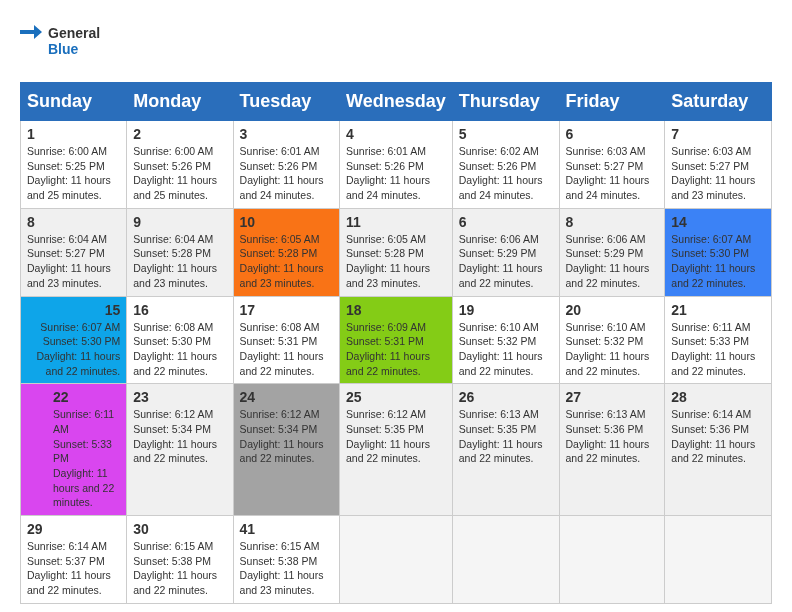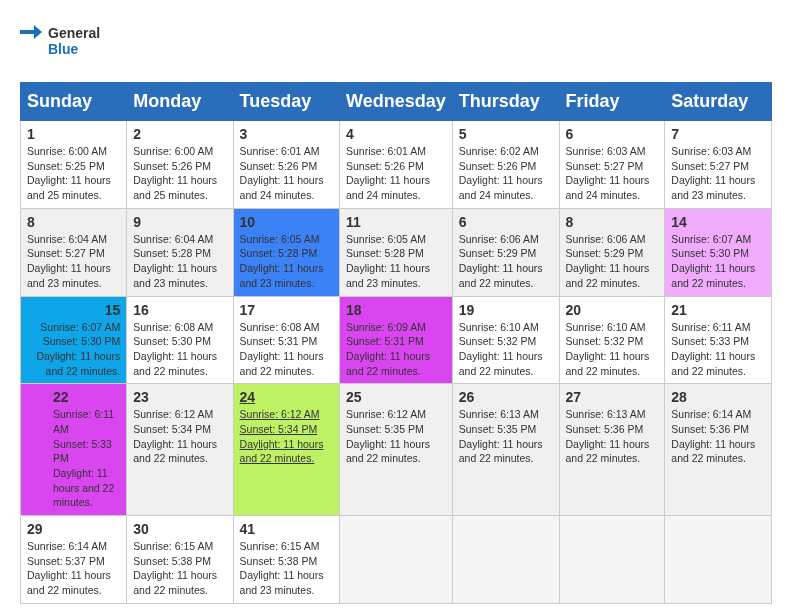--- a/index.html
+++ b/index.html
@@ -149,55 +149,55 @@
       </tr>
       <tr>
         <td style="background-color: rgb(240, 240, 240);">
           <span class="day-number">8</span>
           <div class="day-info">Sunrise: 6:04 AM<br>Sunset: 5:27 PM<br>Daylight: 11 hours and 23 minutes.</div>
         </td>
         <td style="background-color: rgb(240, 240, 240);">
           <span class="day-number">9</span>
           <div class="day-info">Sunrise: 6:04 AM<br>Sunset: 5:28 PM<br>Daylight: 11 hours and 23 minutes.</div>
         </td>
-        <td style="background-color: #3b82f6; margin-top: 16px;">
+        <td style="background-color: #f97316; margin-top: 16px;">
           <span class="day-number">10</span>
           <div class="day-info">Sunrise: 6:05 AM<br>Sunset: 5:28 PM<br>Daylight: 11 hours and 23 minutes.</div>
         </td>
         <td style="background-color: rgb(240, 240, 240);">
           <span class="day-number">11</span>
           <div class="day-info">Sunrise: 6:05 AM<br>Sunset: 5:28 PM<br>Daylight: 11 hours and 23 minutes.</div>
         </td>
         <td style="background-color: rgb(240, 240, 240);">
           <span class="day-number">6</span>
           <div class="day-info">Sunrise: 6:06 AM<br>Sunset: 5:29 PM<br>Daylight: 11 hours and 22 minutes.</div>
         </td>
         <td style="background-color: rgb(240, 240, 240);">
           <span class="day-number">8</span>
           <div class="day-info">Sunrise: 6:06 AM<br>Sunset: 5:29 PM<br>Daylight: 11 hours and 22 minutes.</div>
         </td>
-        <td style="background-color: #f0abfc;">
+        <td style="background-color: #3b82f6;">
           <span class="day-number">14</span>
           <div class="day-info">Sunrise: 6:07 AM<br>Sunset: 5:30 PM<br>Daylight: 11 hours and 22 minutes.</div>
         </td>
       </tr>
       <tr>
         <td style="background-color: #0ea5e9; text-align: right;">
           <span class="day-number">15</span>
           <div class="day-info">Sunrise: 6:07 AM<br>Sunset: 5:30 PM<br>Daylight: 11 hours and 22 minutes.</div>
         </td>
         <td style="background-color: rgb(255, 255, 255);">
           <span class="day-number">16</span>
           <div class="day-info">Sunrise: 6:08 AM<br>Sunset: 5:30 PM<br>Daylight: 11 hours and 22 minutes.</div>
         </td>
         <td style="background-color: rgb(255, 255, 255);">
           <span class="day-number">17</span>
           <div class="day-info">Sunrise: 6:08 AM<br>Sunset: 5:31 PM<br>Daylight: 11 hours and 22 minutes.</div>
         </td>
-        <td style="background-color: #d946ef;">
+        <td style="background-color: #84cc16;">
           <span class="day-number">18</span>
           <div class="day-info">Sunrise: 6:09 AM<br>Sunset: 5:31 PM<br>Daylight: 11 hours and 22 minutes.</div>
         </td>
         <td style="background-color: rgb(255, 255, 255);">
           <span class="day-number">19</span>
           <div class="day-info">Sunrise: 6:10 AM<br>Sunset: 5:32 PM<br>Daylight: 11 hours and 22 minutes.</div>
         </td>
         <td style="background-color: rgb(255, 255, 255);">
           <span class="day-number">20</span>
           <div class="day-info">Sunrise: 6:10 AM<br>Sunset: 5:32 PM<br>Daylight: 11 hours and 22 minutes.</div>
@@ -209,21 +209,21 @@
       </tr>
       <tr>
         <td style="background-color: #d946ef; padding-left: 32px;">
           <span class="day-number">22</span>
           <div class="day-info">Sunrise: 6:11 AM<br>Sunset: 5:33 PM<br>Daylight: 11 hours and 22 minutes.</div>
         </td>
         <td style="background-color: rgb(240, 240, 240);">
           <span class="day-number">23</span>
           <div class="day-info">Sunrise: 6:12 AM<br>Sunset: 5:34 PM<br>Daylight: 11 hours and 22 minutes.</div>
         </td>
-        <td style="background-color: #bef264; text-decoration: underline;">
+        <td style="background-color: #a3a3a3;">
           <span class="day-number">24</span>
           <div class="day-info">Sunrise: 6:12 AM<br>Sunset: 5:34 PM<br>Daylight: 11 hours and 22 minutes.</div>
         </td>
         <td style="background-color: rgb(240, 240, 240);">
           <span class="day-number">25</span>
           <div class="day-info">Sunrise: 6:12 AM<br>Sunset: 5:35 PM<br>Daylight: 11 hours and 22 minutes.</div>
         </td>
         <td style="background-color: rgb(240, 240, 240);">
           <span class="day-number">26</span>
           <div class="day-info">Sunrise: 6:13 AM<br>Sunset: 5:35 PM<br>Daylight: 11 hours and 22 minutes.</div>

